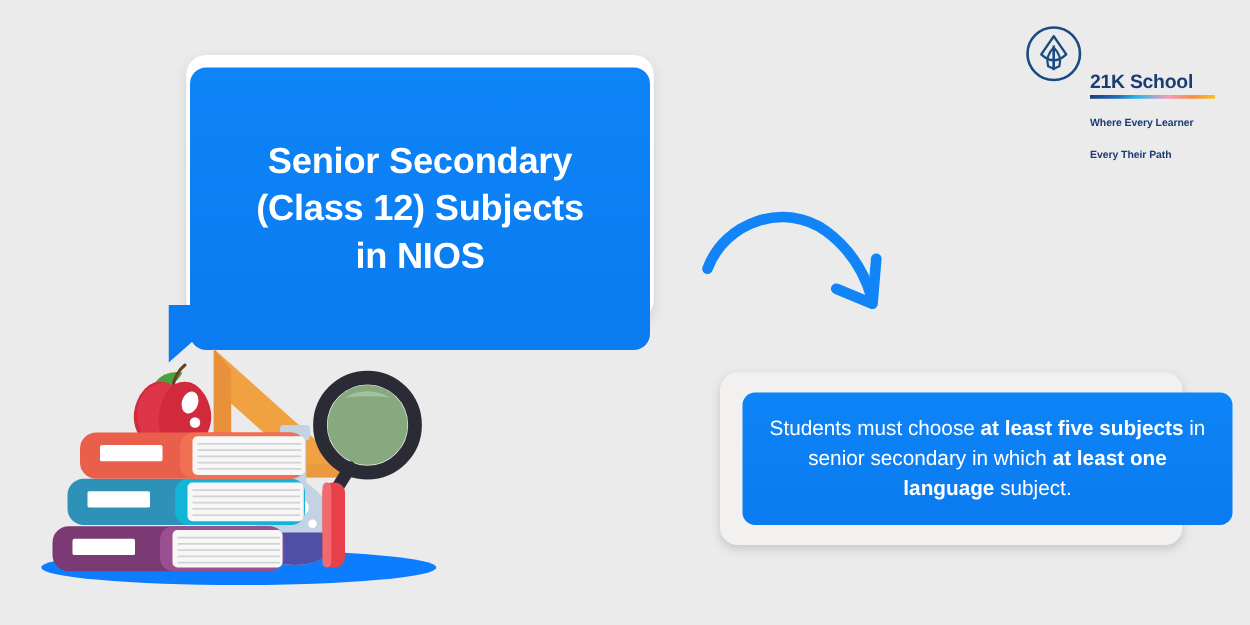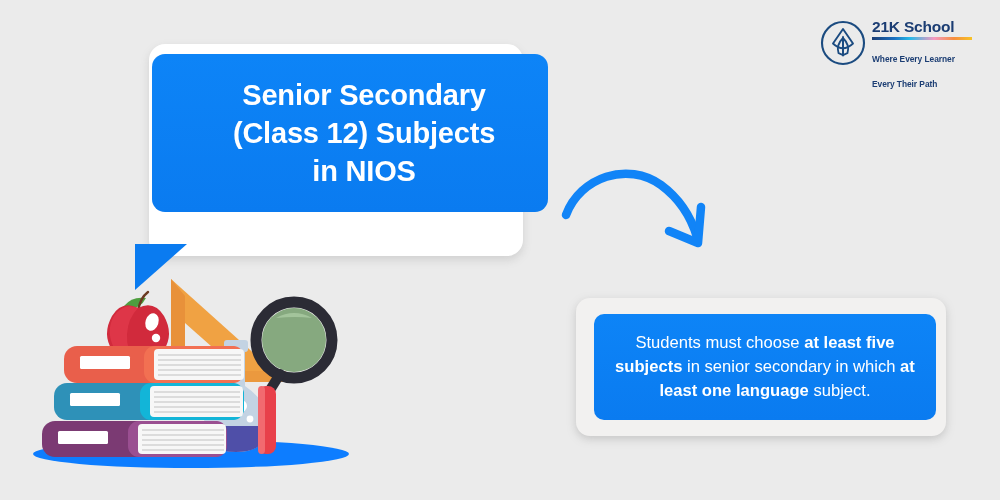--- a/index.html
+++ b/index.html
@@ -41,20 +41,21 @@
     top: 0px;
     width: 104px;
   }
   #brand-name {
     font-size: 15.5px;
     font-weight: bold;
     color: #1b3d73;
     letter-spacing: -0.2px;
     line-height: 18px;
     white-space: nowrap;
+    margin-top: 39px;
   }
   #brand-rule {
     height: 2.5px;
     width: 100px;
     margin-top: 1px;
     background: linear-gradient(to right, #1b3d73 0%, #1b6fc0 22%, #27b9e8 38%, #f49ac1 62%, #f78f3f 82%, #f7c325 100%);
   }
   .brand-tagline {
     font-size: 8.4px;
     font-weight: bold;
@@ -74,27 +75,26 @@
     height: 212px;
     background: #ffffff;
     border-radius: 16px;
     box-shadow: 0 4px 9px rgba(120,120,120,0.22);
   }
   #bubble {
     position: absolute;
     left: 152px;
     top: 54px;
     width: 368px;
-    height: 158px;
+    height: 226px;
     background: linear-gradient(180deg, #0d84f7 0%, #0a7bf0 100%);
     border-radius: 13px;
     display: flex;
     align-items: center;
     justify-content: center;
-    padding-left: 28px;
   }
   #bubble-tail {
     position: absolute;
     left: 135px;
     top: 244px;
     width: 0;
     height: 0;
     border-left: 0 solid transparent;
     border-top: 46px solid #0a7bf0;
     border-right: 52px solid transparent;
@@ -127,21 +127,21 @@
     width: 370px;
     height: 138px;
     background: #f2f1f0;
     border-radius: 14px;
     box-shadow: 0 3px 8px rgba(130,130,130,0.35);
   }
   #info-box {
     position: absolute;
     left: 594px;
     top: 314px;
-    width: 342px;
+    width: 392px;
     height: 106px;
     background: linear-gradient(180deg, #0d84f7 0%, #0a7bf0 100%);
     border-radius: 10px;
     display: flex;
     align-items: center;
     justify-content: center;
   }
   #info-text {
     color: #ffffff;
     font-size: 16.6px;

